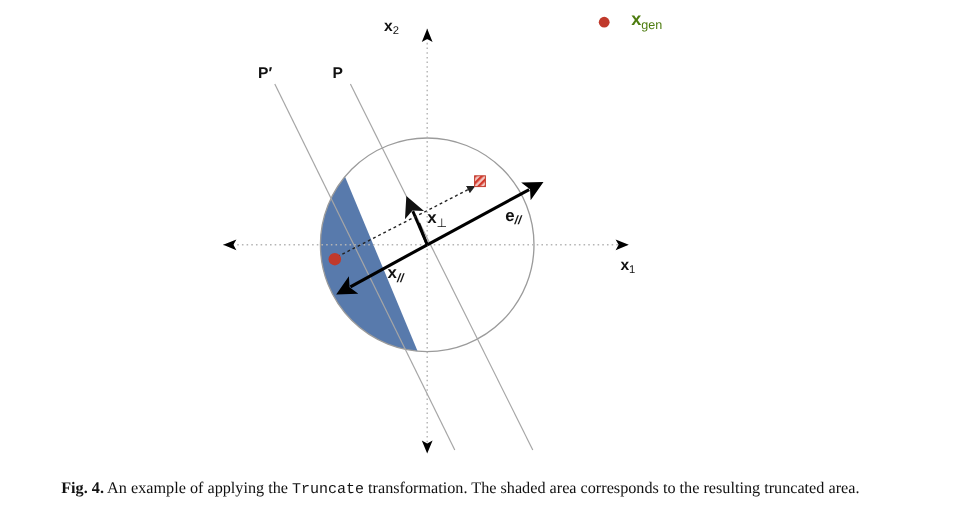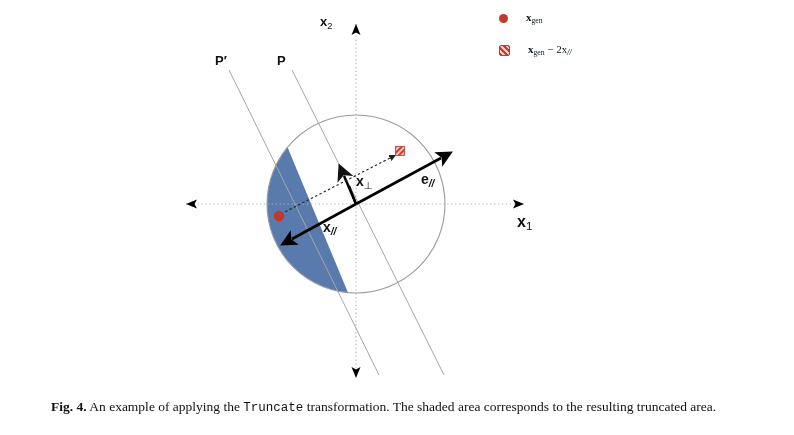--- a/index.html
+++ b/index.html
@@ -21,36 +21,36 @@
     font-family:"Liberation Sans", sans-serif;
     color:#111111;
     white-space:nowrap;
     line-height:1;
   }
   .lbl .sub{font-size:.72em;vertical-align:-0.28em;font-weight:400;}
   .lbl .sub-ital{font-size:.72em;vertical-align:-0.28em;font-style:italic;font-weight:700;}
   .vecbold{font-weight:700;}
 
   #axis-label-x2{left:316px;top:15px;font-size:13px;}
-  #axis-label-x1{left:513px;top:214px;font-size:16px;}
+  #axis-label-x1{left:513px;top:214px;font-size:13px;}
 
   #plane-label-p-prime{left:211px;top:54px;font-size:13px;font-weight:700;}
   #plane-label-p{left:273px;top:54px;font-size:13px;font-weight:700;}
 
   #vec-label-x-perp{left:352px;top:174px;font-size:14px;}
   #vec-label-x-par{left:319px;top:220px;font-size:14px;}
   #vec-label-e-par{left:417px;top:172px;font-size:14px;}
 
   
   #legend{position:absolute;left:495px;top:6px;}
   .legend-row{display:flex;align-items:center;height:24px;margin-bottom:8px;}
   .legend-swatch{width:9px;height:9px;border-radius:50%;margin-right:18px;flex:none;}
   .legend-text{
-    font-family:Liberation Serif, serif;
-    font-size:11px;color:#0f172a;white-space:nowrap;
+    font-family:Liberation Sans, sans-serif;
+    font-size:15px;color:#4d7c0f;white-space:nowrap;
   }
   .legend-text .sub{font-size:.70em;vertical-align:-0.30em;font-weight:400;}
   .legend-text .sub-ital{font-size:.70em;vertical-align:-0.30em;font-style:italic;font-weight:700;}
   .legend-text .plain{font-weight:400;}
 
   
   #caption{
     position:absolute;left:47px;top:398px;width:710px;
     font-family:"Liberation Serif", serif;
     font-size:13.5px;color:#111111;line-height:1.35;
@@ -141,28 +141,20 @@
     <span class="vecbold">e</span><span class="sub-ital">//</span>
   </div>
 
   <div id="legend">
     <div class="legend-row">
       <span class="legend-swatch" style="background:#c0392b;"></span>
       <span class="legend-text">
         <span class="vecbold">x</span><span class="sub">gen</span>
       </span>
     </div>
-    <div class="legend-row">
-      <span class="legend-swatch" style="background:
-             repeating-linear-gradient(45deg,#d4382a 0 2px,#f2c7c2 2px 4px);
-             border:1px solid #c0392b;border-radius:2px;width:9px;height:9px;"></span>
-      <span class="legend-text">
-        <span class="vecbold">x</span><span class="sub">gen</span><span class="plain"> − 2x</span><span class="sub-ital">//</span>
-      </span>
-    </div>
   </div>
 
   <div id="caption">
     <span class="cap-num">Fig. 4.</span>
     <span>An example of applying the</span>
     <span class="mono">Truncate</span>
     <span>transformation. The shaded area corresponds to the resulting truncated area.</span>
   </div>
 
 </div>

